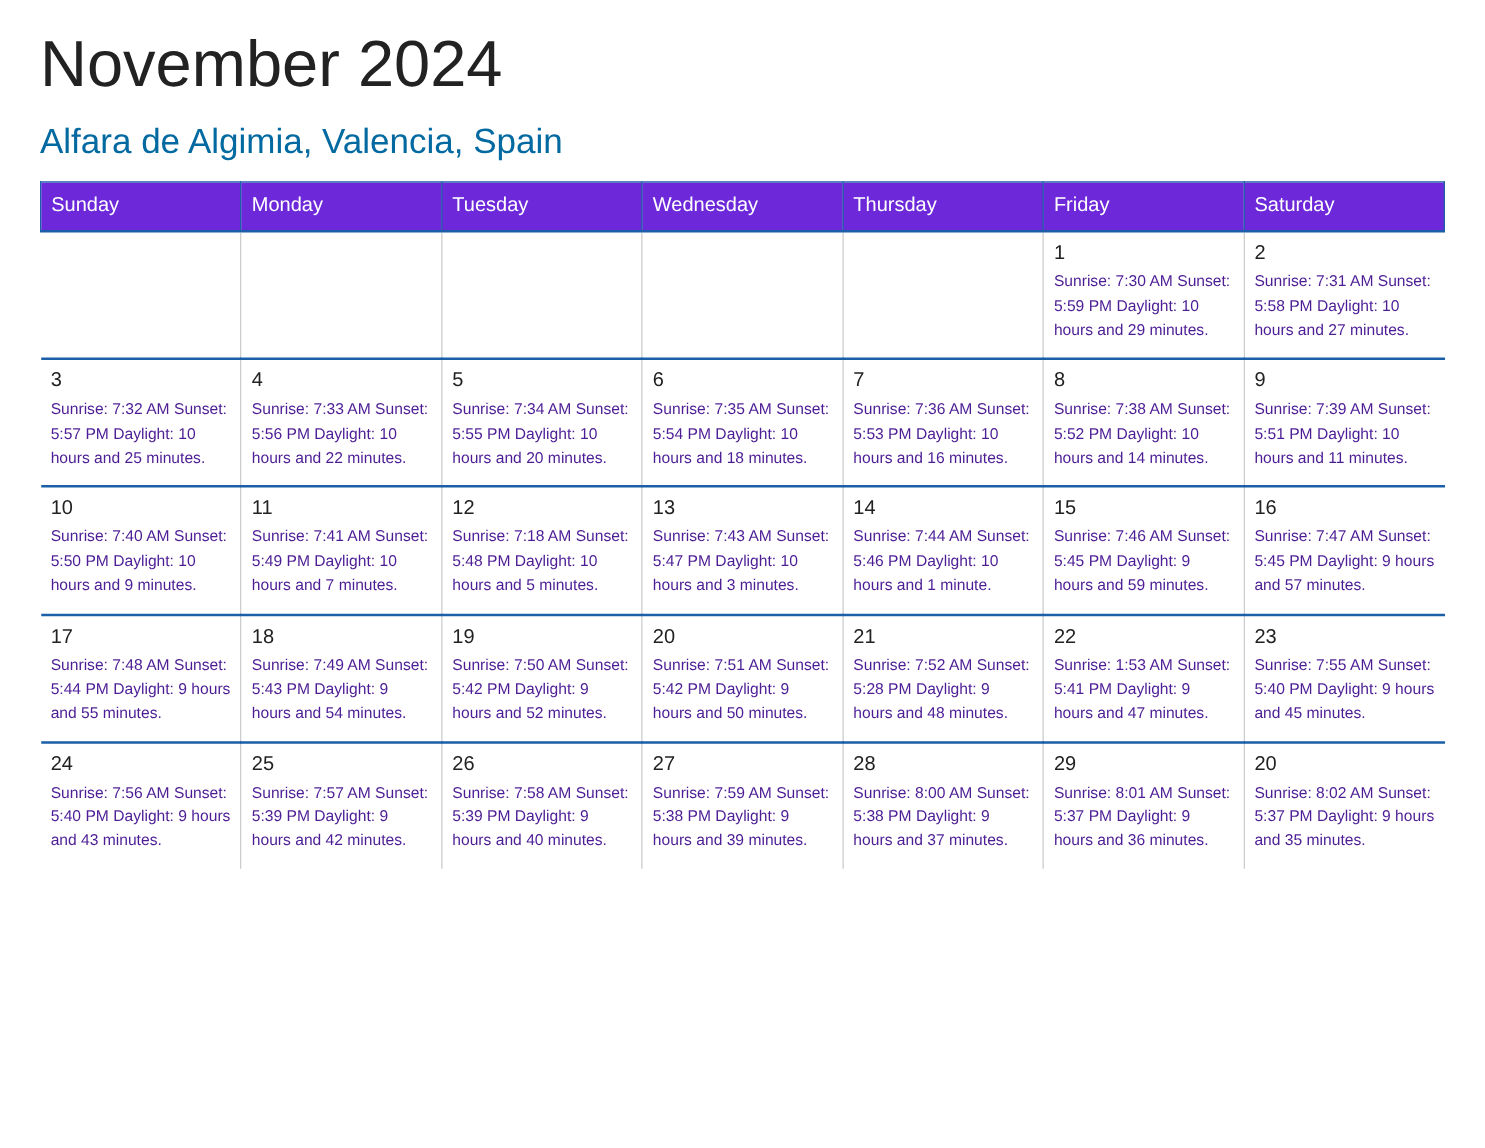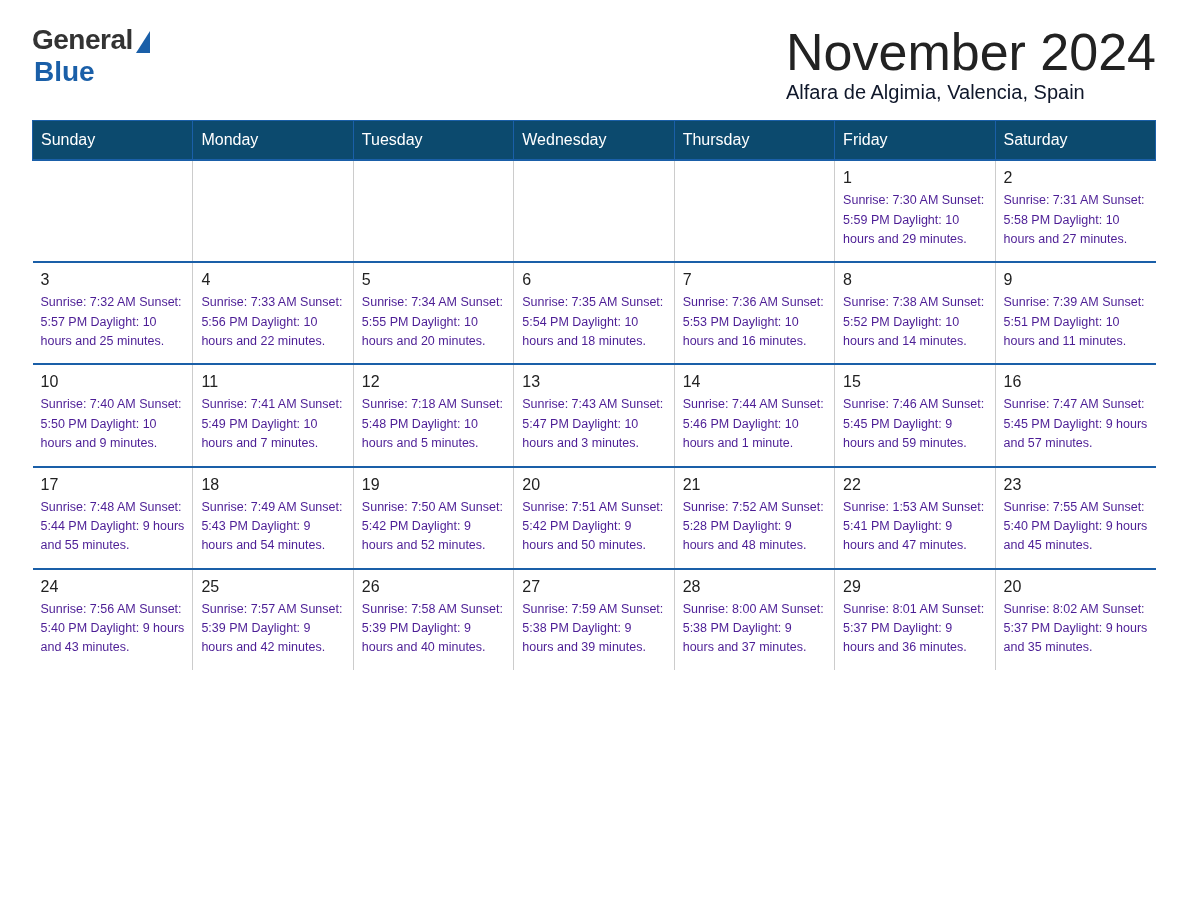--- a/index.html
+++ b/index.html
@@ -48,31 +48,31 @@
     .header-right {
       text-align: left;
     }
     .month-title {
       font-size: 52px;
       font-weight: normal;
       color: #222;
       line-height: 1.1;
     }
     .location-title {
-      font-size: 20px;
-      color: #0f172a;
-      margin-top: 0;
+      font-size: 28px;
+      color: #0369a1;
+      margin-top: 16px;
     }
     table {
       width: 100%;
       border-collapse: collapse;
       table-layout: fixed;
     }
     thead tr {
-      background-color: #0c4a6e;
+      background-color: #6d28d9;
     }
     thead th {
       color: #fff;
       font-size: 16px;
       font-weight: normal;
       padding: 10px 8px;
       text-align: left;
       border: 1px solid #1a5fa8;
     }
     tbody tr {
@@ -100,27 +100,20 @@
     .day-info {
       font-size: 12.5px;
       color: #4c1d95;
       line-height: 1.55;
     }
   </style>
 </head>
 <body>
 
 <div class="header">
-  <div class="logo">
-    <div class="logo-top">
-      <span class="logo-general">General</span>
-      <div class="logo-triangle"></div>
-    </div>
-    <span class="logo-blue">Blue</span>
-  </div>
   <div class="header-right">
     <div class="month-title">November 2024</div>
     <div class="location-title">Alfara de Algimia, Valencia, Spain</div>
   </div>
 </div>
 
 <table>
   <thead>
     <tr>
     <th>Sunday</th>

